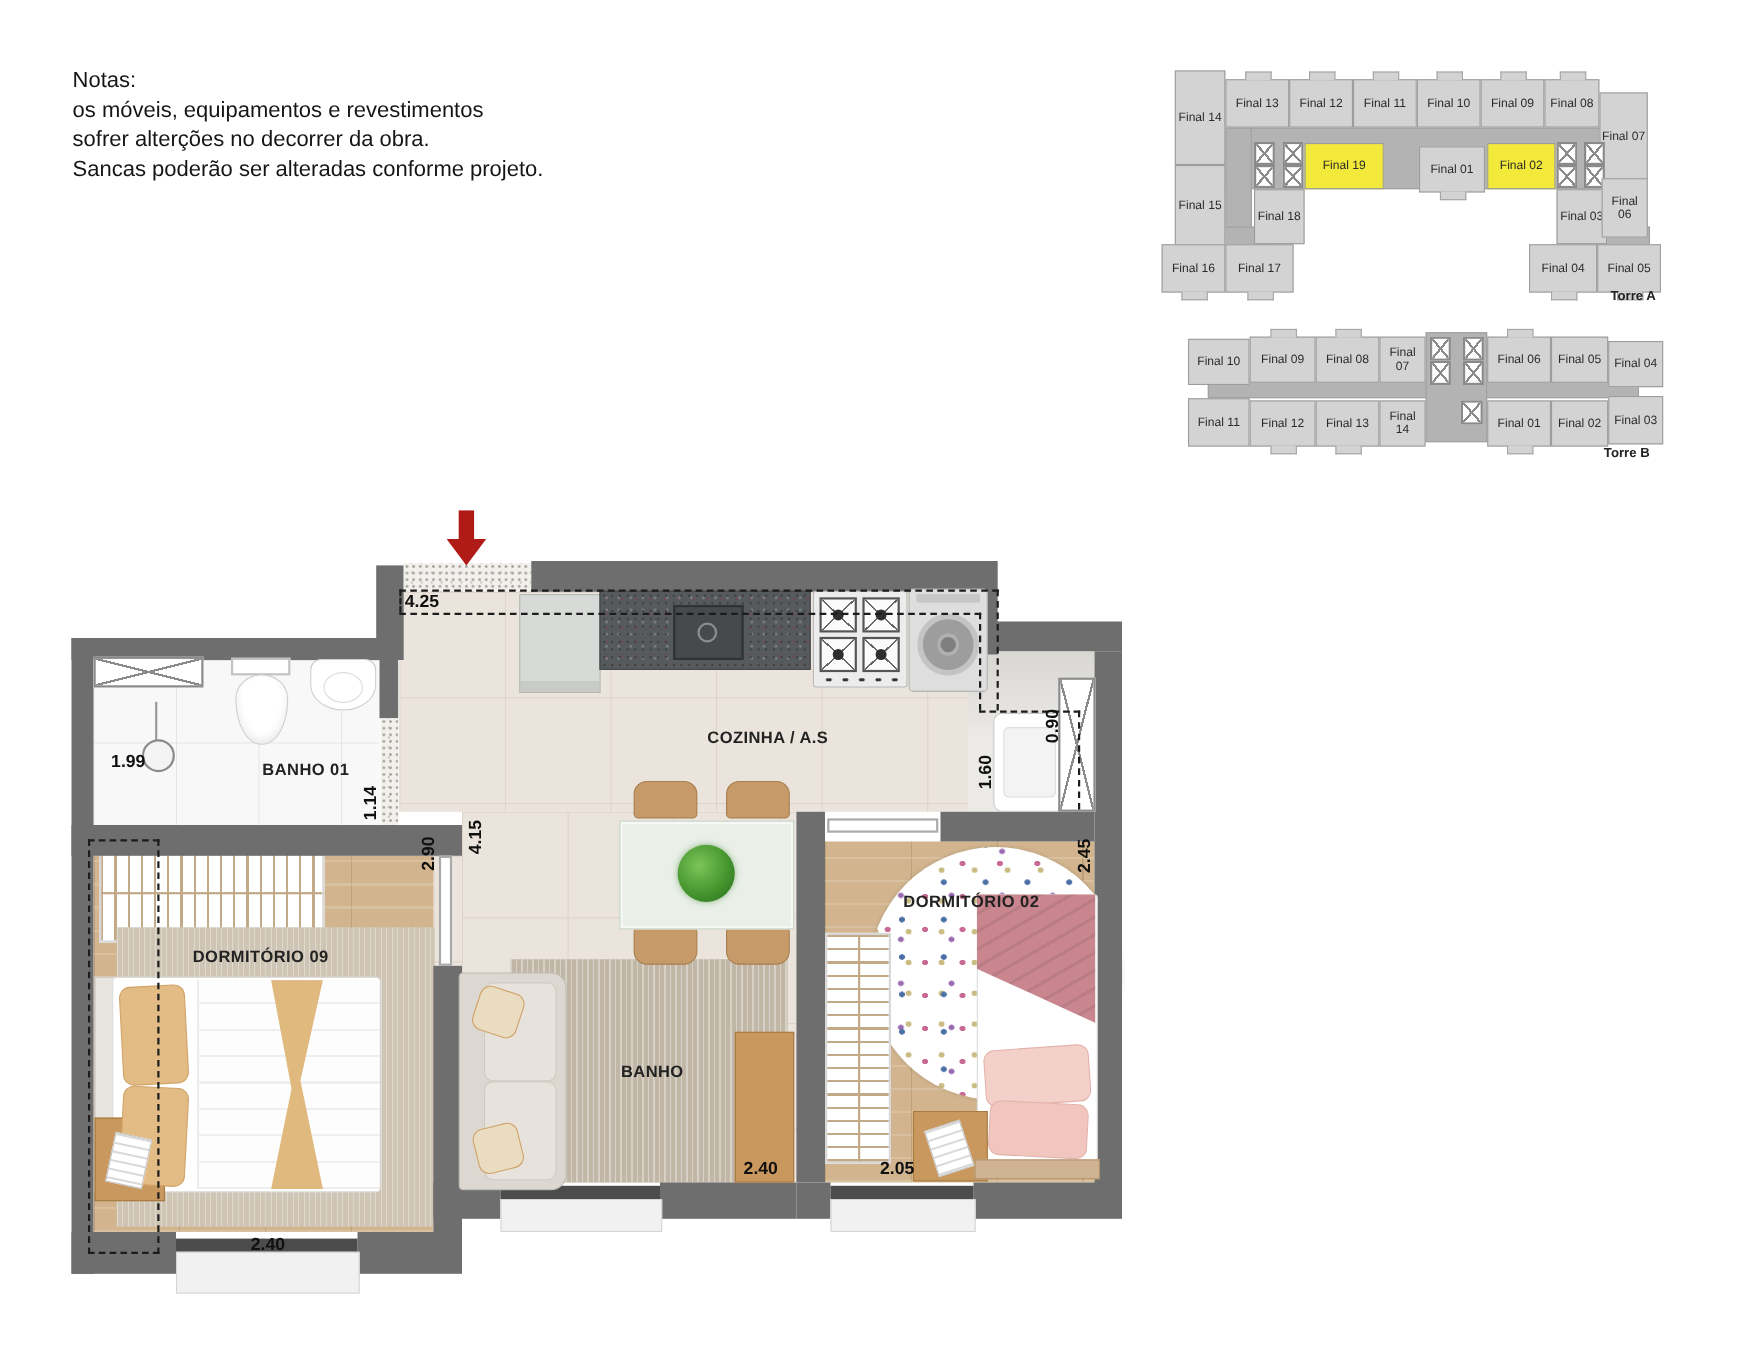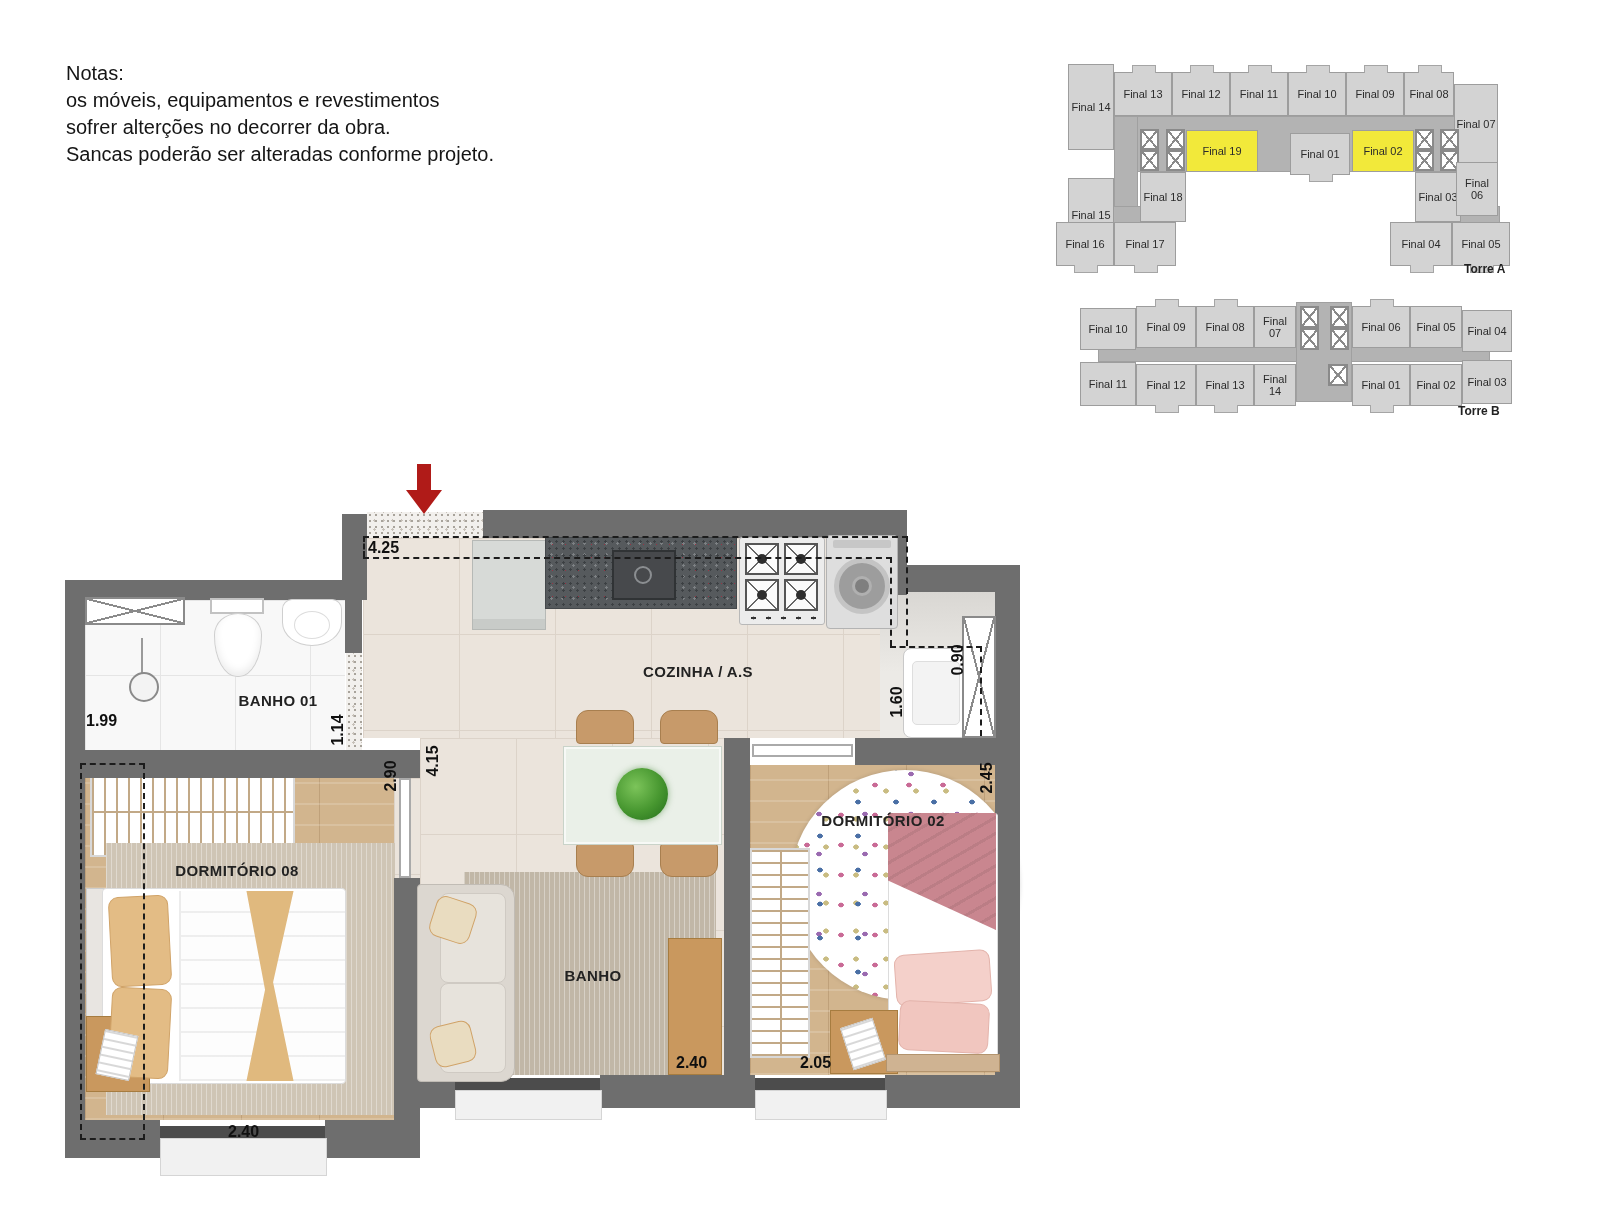--- a/index.html
+++ b/index.html
@@ -99,21 +99,21 @@
     <div class="tp u tab-b" style="left: 1290px; top: 133px; width: 60px; height: 42px;">Final 01</div>
     <div class="tp h" style="left: 1352px; top: 130px; width: 62px; height: 42px;">Final 02</div>
     <div class="tp x" style="left: 1140px; top: 129px; width: 19px; height: 21px;"></div>
     <div class="tp x" style="left: 1140px; top: 150px; width: 19px; height: 21px;"></div>
     <div class="tp x" style="left: 1166px; top: 129px; width: 19px; height: 21px;"></div>
     <div class="tp x" style="left: 1166px; top: 150px; width: 19px; height: 21px;"></div>
     <div class="tp x" style="left: 1415px; top: 129px; width: 19px; height: 21px;"></div>
     <div class="tp x" style="left: 1415px; top: 150px; width: 19px; height: 21px;"></div>
     <div class="tp x" style="left: 1440px; top: 129px; width: 19px; height: 21px;"></div>
     <div class="tp x" style="left: 1440px; top: 150px; width: 19px; height: 21px;"></div>
-    <div class="tp u" style="left: 1068px; top: 150px; width: 46px; height: 75px; margin-top: 28px;">Final 15</div>
+    <div class="tp u" style="left: 1068px; top: 150px; width: 46px; height: 75px;">Final 15</div>
     <div class="tp u" style="left: 1140px; top: 172px; width: 46px; height: 50px;">Final 18</div>
     <div class="tp u" style="left: 1415px; top: 172px; width: 46px; height: 50px;">Final 03</div>
     <div class="tp u" style="left: 1456px; top: 162px; width: 42px; height: 54px;">Final 06</div>
     <div class="tp u tab-b" style="left: 1056px; top: 222px; width: 58px; height: 44px;">Final 16</div>
     <div class="tp u tab-b" style="left: 1114px; top: 222px; width: 62px; height: 44px;">Final 17</div>
     <div class="tp u tab-b" style="left: 1390px; top: 222px; width: 62px; height: 44px;">Final 04</div>
     <div class="tp u tab-b" style="left: 1452px; top: 222px; width: 58px; height: 44px;">Final 05</div>
     <div class="tower-name" style="left: 1464px; top: 262px;">Torre A</div>
   </div>
 <div class="tower">
@@ -262,25 +262,25 @@
   <div class="dash-h z5" style="left:363px;top:536px;width:545px;"></div>
   <div class="dash-h z5" style="left:363px;top:557px;width:529px;"></div>
   <div class="dash-v z5" style="left:363px;top:536px;height:21px;"></div>
   <div class="dash-v z5" style="left:906px;top:536px;height:110px;"></div>
   <div class="dash-v z5" style="left:890px;top:557px;height:89px;"></div>
   <div class="dash-h z5" style="left:890px;top:646px;width:92px;"></div>
   <div class="dash-v z5" style="left:980px;top:646px;height:90px;"></div>
   <div class="dash-rect z5" style="left:80px;top:763px;width:65px;height:377px;"></div>
 <div class="room-label" style="left: 278px; top: 700px;">BANHO 01</div>
     <div class="room-label" style="left: 698px; top: 671px;">COZINHA / A.S</div>
-    <div class="room-label" style="left: 237px; top: 870px;">DORMITÓRIO 08</div>
+    <div class="room-label" style="left: 237px; top: 870px;">DORMITÓRIO 09</div>
     <div class="room-label" style="left: 593px; top: 975px;">BANHO</div>
     <div class="room-label" style="left: 883px; top: 820px;">DORMITÓRIO 02</div>
     <div class="dim" style="left: 368px; top: 539px;">4.25</div>
-    <div class="dim" style="left: 86px; top: 712px;">1.99</div>
+    <div class="dim" style="left: 86px; top: 684px; padding-left: 15px;">1.99</div>
     <div class="dim r" style="left: 316px; top: 721px;">1.14</div>
     <div class="dim r" style="left: 369px; top: 767px;">2.90</div>
     <div class="dim r" style="left: 411px; top: 752px;">4.15</div>
     <div class="dim r" style="left: 875px; top: 693px;">1.60</div>
     <div class="dim r" style="left: 936px; top: 651px;">0.90</div>
     <div class="dim r" style="left: 965px; top: 769px;">2.45</div>
     <div class="dim" style="left: 228px; top: 1123px;">2.40</div>
     <div class="dim" style="left: 676px; top: 1054px;">2.40</div>
     <div class="dim" style="left: 800px; top: 1054px;">2.05</div>
   </div>

